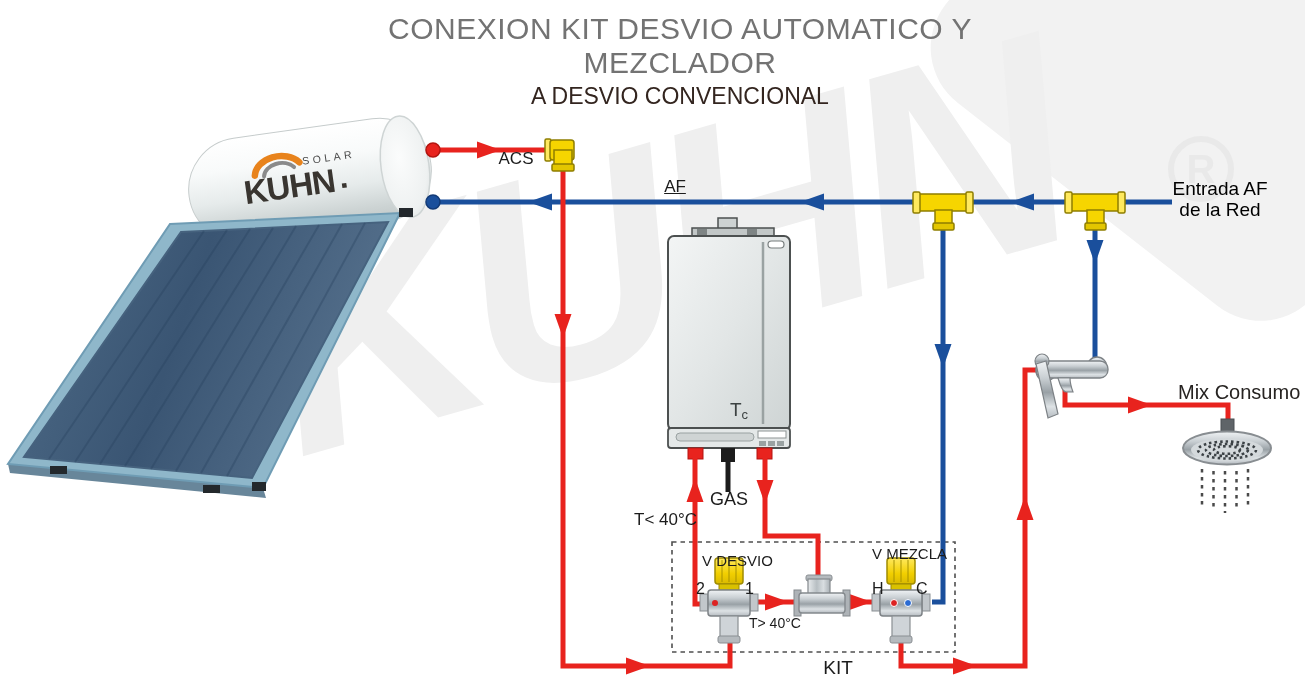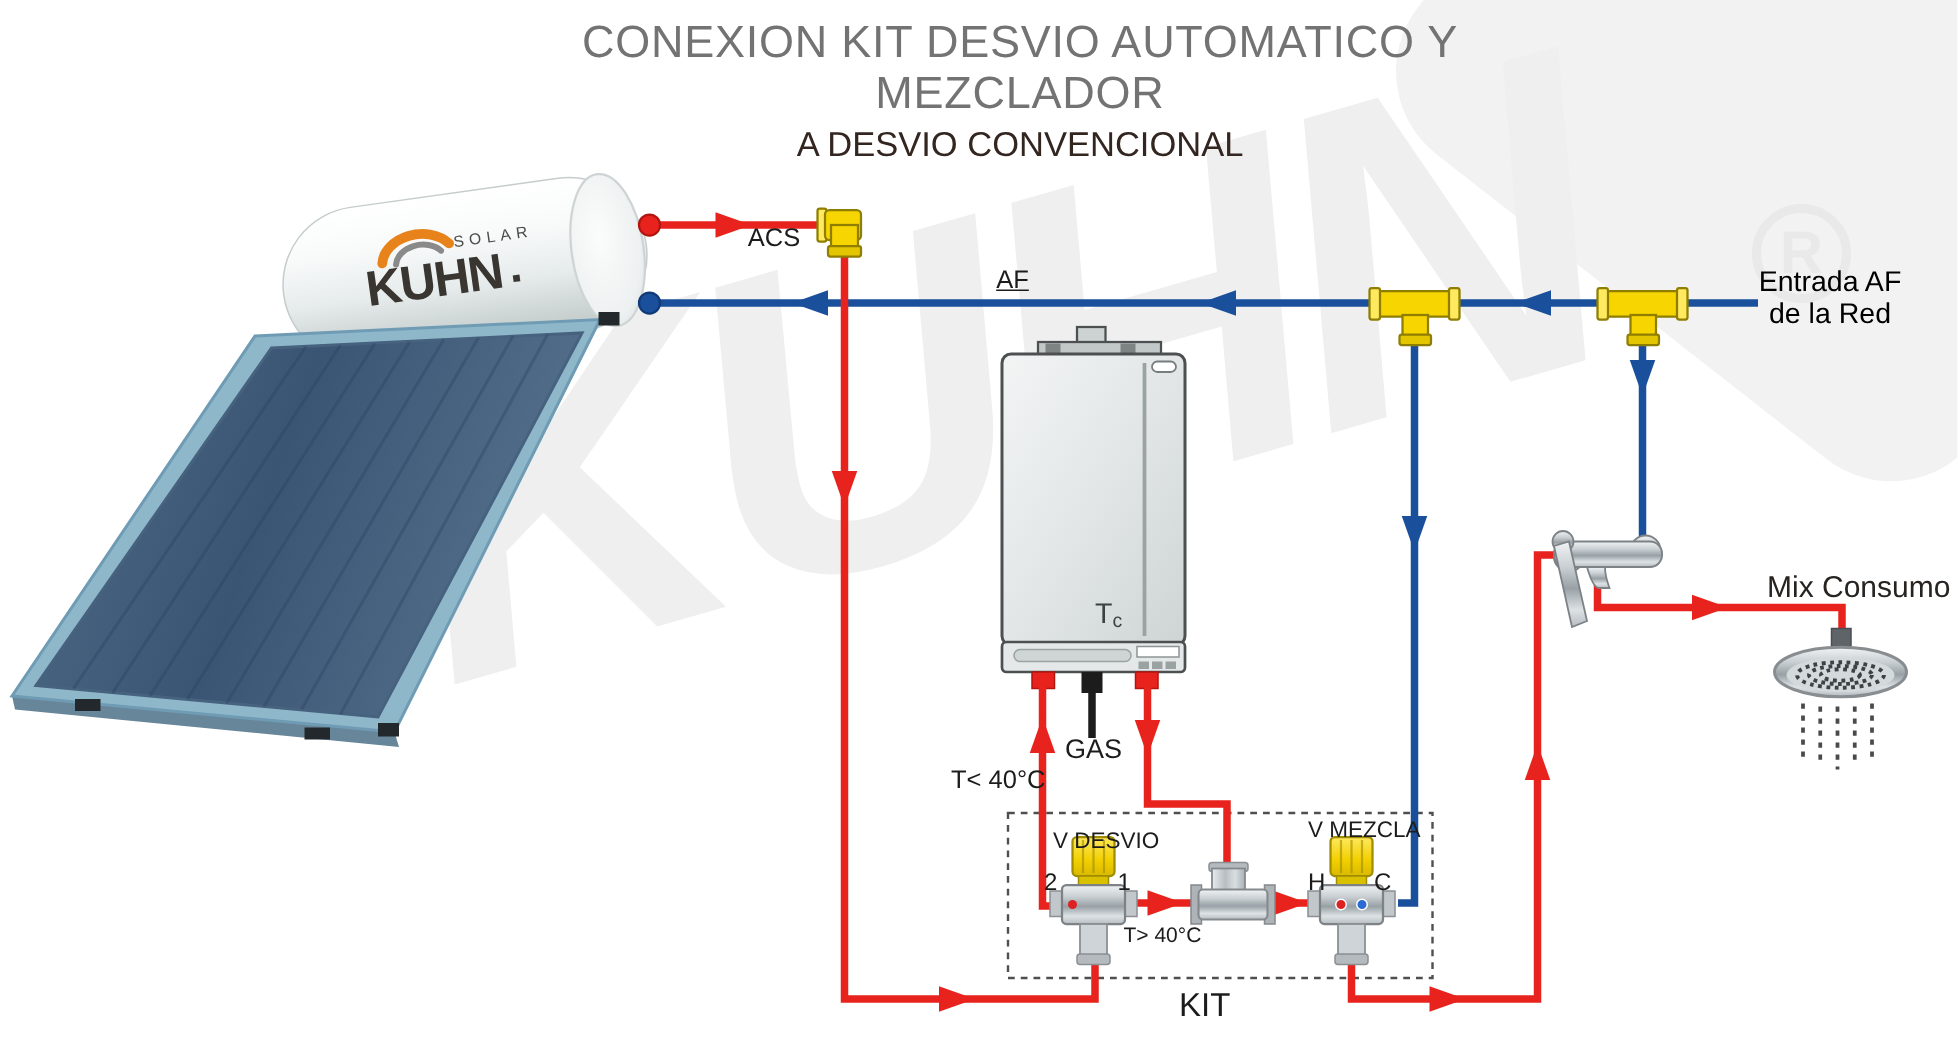--- a/index.html
+++ b/index.html
@@ -37,21 +37,21 @@
   #lbl-entrada{left:1155px;top:178px;width:130px;text-align:center;font-size:19px;line-height:21px;color:#000000;}
   #lbl-gas{left:705px;top:489px;width:48px;text-align:center;font-size:18px;}
   #lbl-temp-below{left:634px;top:510px;font-size:17px;}
   #lbl-temp-above{left:749px;top:615px;font-size:14px;text-align:right;}
   #lbl-vdesvio{left:702px;top:552px;font-size:15px;}
   #lbl-port2{left:696px;top:580px;font-size:16px;}
   #lbl-port1{left:745px;top:580px;font-size:16px;}
   #lbl-vmezcla{left:872px;top:545px;font-size:15px;text-align:right;}
   #lbl-portH{left:872px;top:580px;font-size:16px;}
   #lbl-portC{left:916px;top:580px;font-size:16px;}
-  #lbl-kit{left:786px;top:657px;width:48px;text-align:left;font-size:22px;}
+  #lbl-kit{left:814px;top:657px;width:48px;text-align:center;font-size:19px;}
   #lbl-tc{left:730px;top:399px;font-size:19px;color:#3c4242;}
   #lbl-tc .sub{font-size:13px;vertical-align:-3px;}
   #lbl-mix{left:1178px;top:381px;font-size:20px;color:#262321;}
 </style>
 </head>
 <body>
 
 <div id="stage">
 
   <div id="corner-swoosh"></div>

